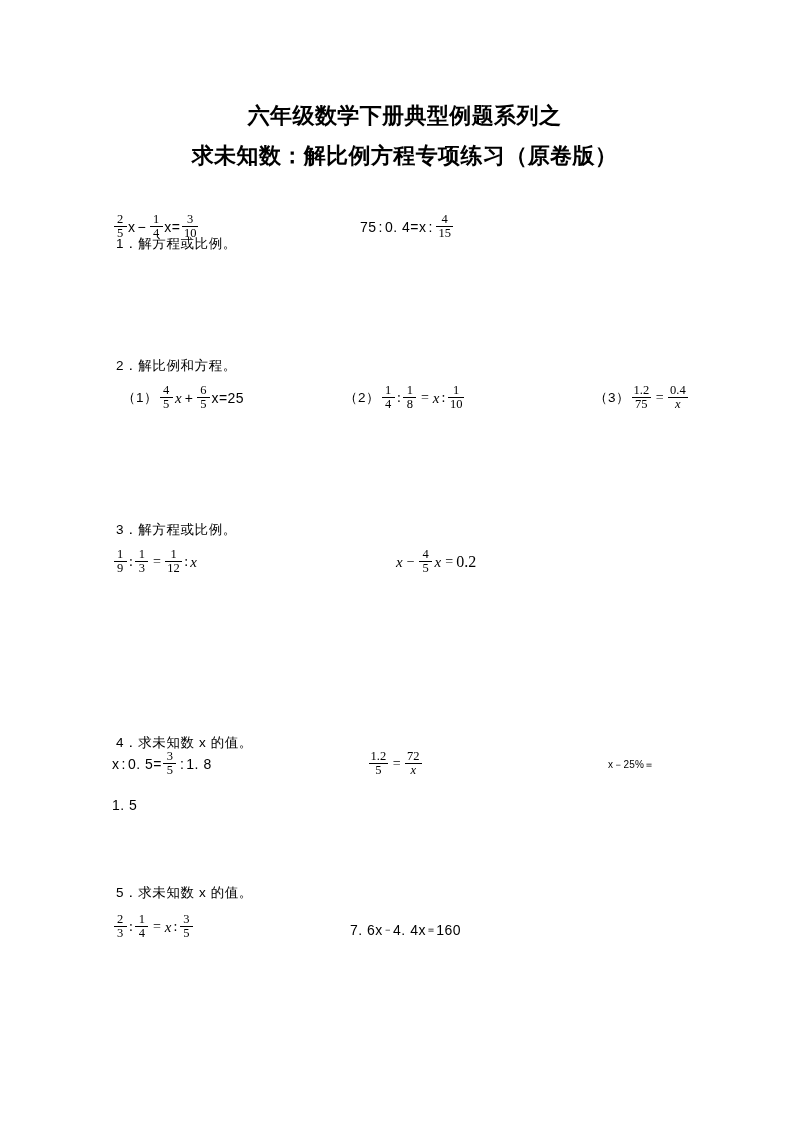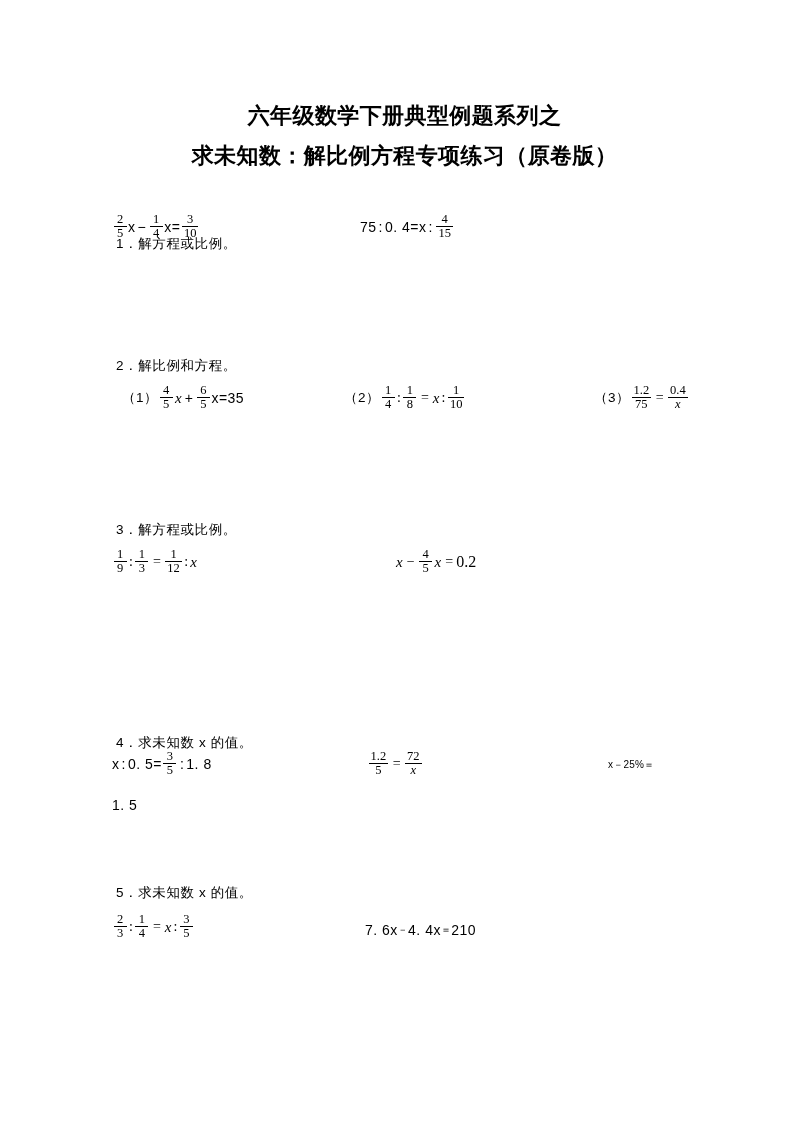--- a/index.html
+++ b/index.html
@@ -191,21 +191,21 @@
     </span>
     <span class="var">x</span>
     <span class="sans op">+</span>
     <span class="frac">
       <span class="top">6</span>
       <span class="bar"></span>
       <span class="bot">5</span>
     </span>
     <span class="sans">x</span>
     <span class="sans">=</span>
-    <span class="sans">35</span>
+    <span class="sans">25</span>
   </div>
 
   <div class="expr" style="left:344px; top:384px;">
     <span class="paren">（2）</span>
     <span class="frac">
       <span class="top">1</span>
       <span class="bar"></span>
       <span class="bot">4</span>
     </span>
     <span class="colon-serif">:</span>
@@ -331,21 +331,21 @@
     <span class="eq-serif">=</span>
     <span class="var">x</span>
     <span class="colon-serif">:</span>
     <span class="frac">
       <span class="top">3</span>
       <span class="bar"></span>
       <span class="bot">5</span>
     </span>
   </div>
 
-  <div class="expr" style="left:365px; top:920px;">
+  <div class="expr" style="left:350px; top:920px;">
     <span class="sans">7. 6x</span>
     <span class="sans-tight">－</span>
     <span class="sans">4. 4x</span>
     <span class="sans-tight">＝</span>
-    <span class="sans">210</span>
+    <span class="sans">160</span>
   </div>
 
 </div>
 
 </body></html>

